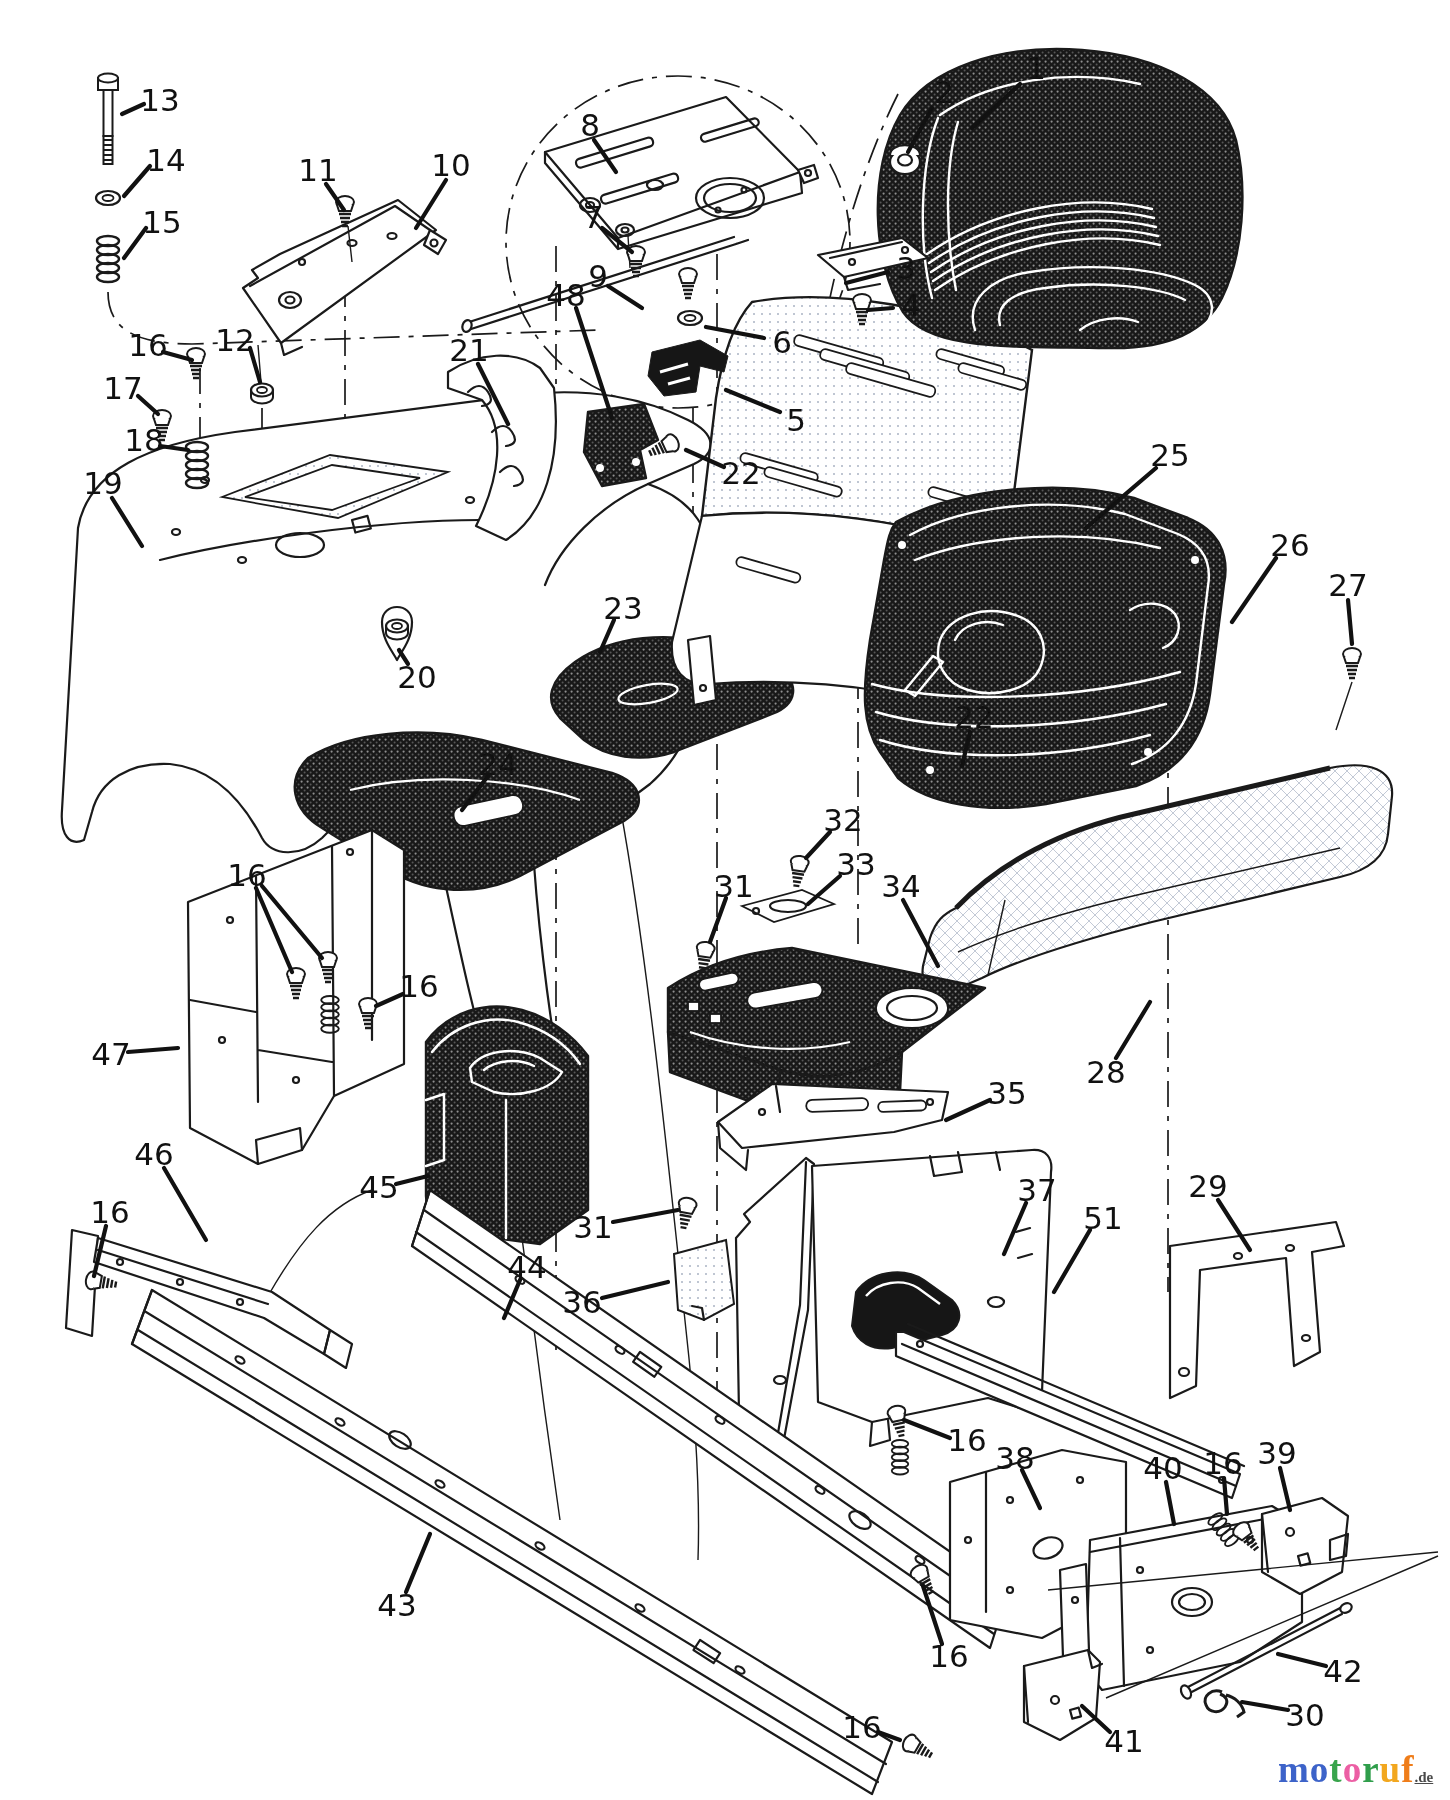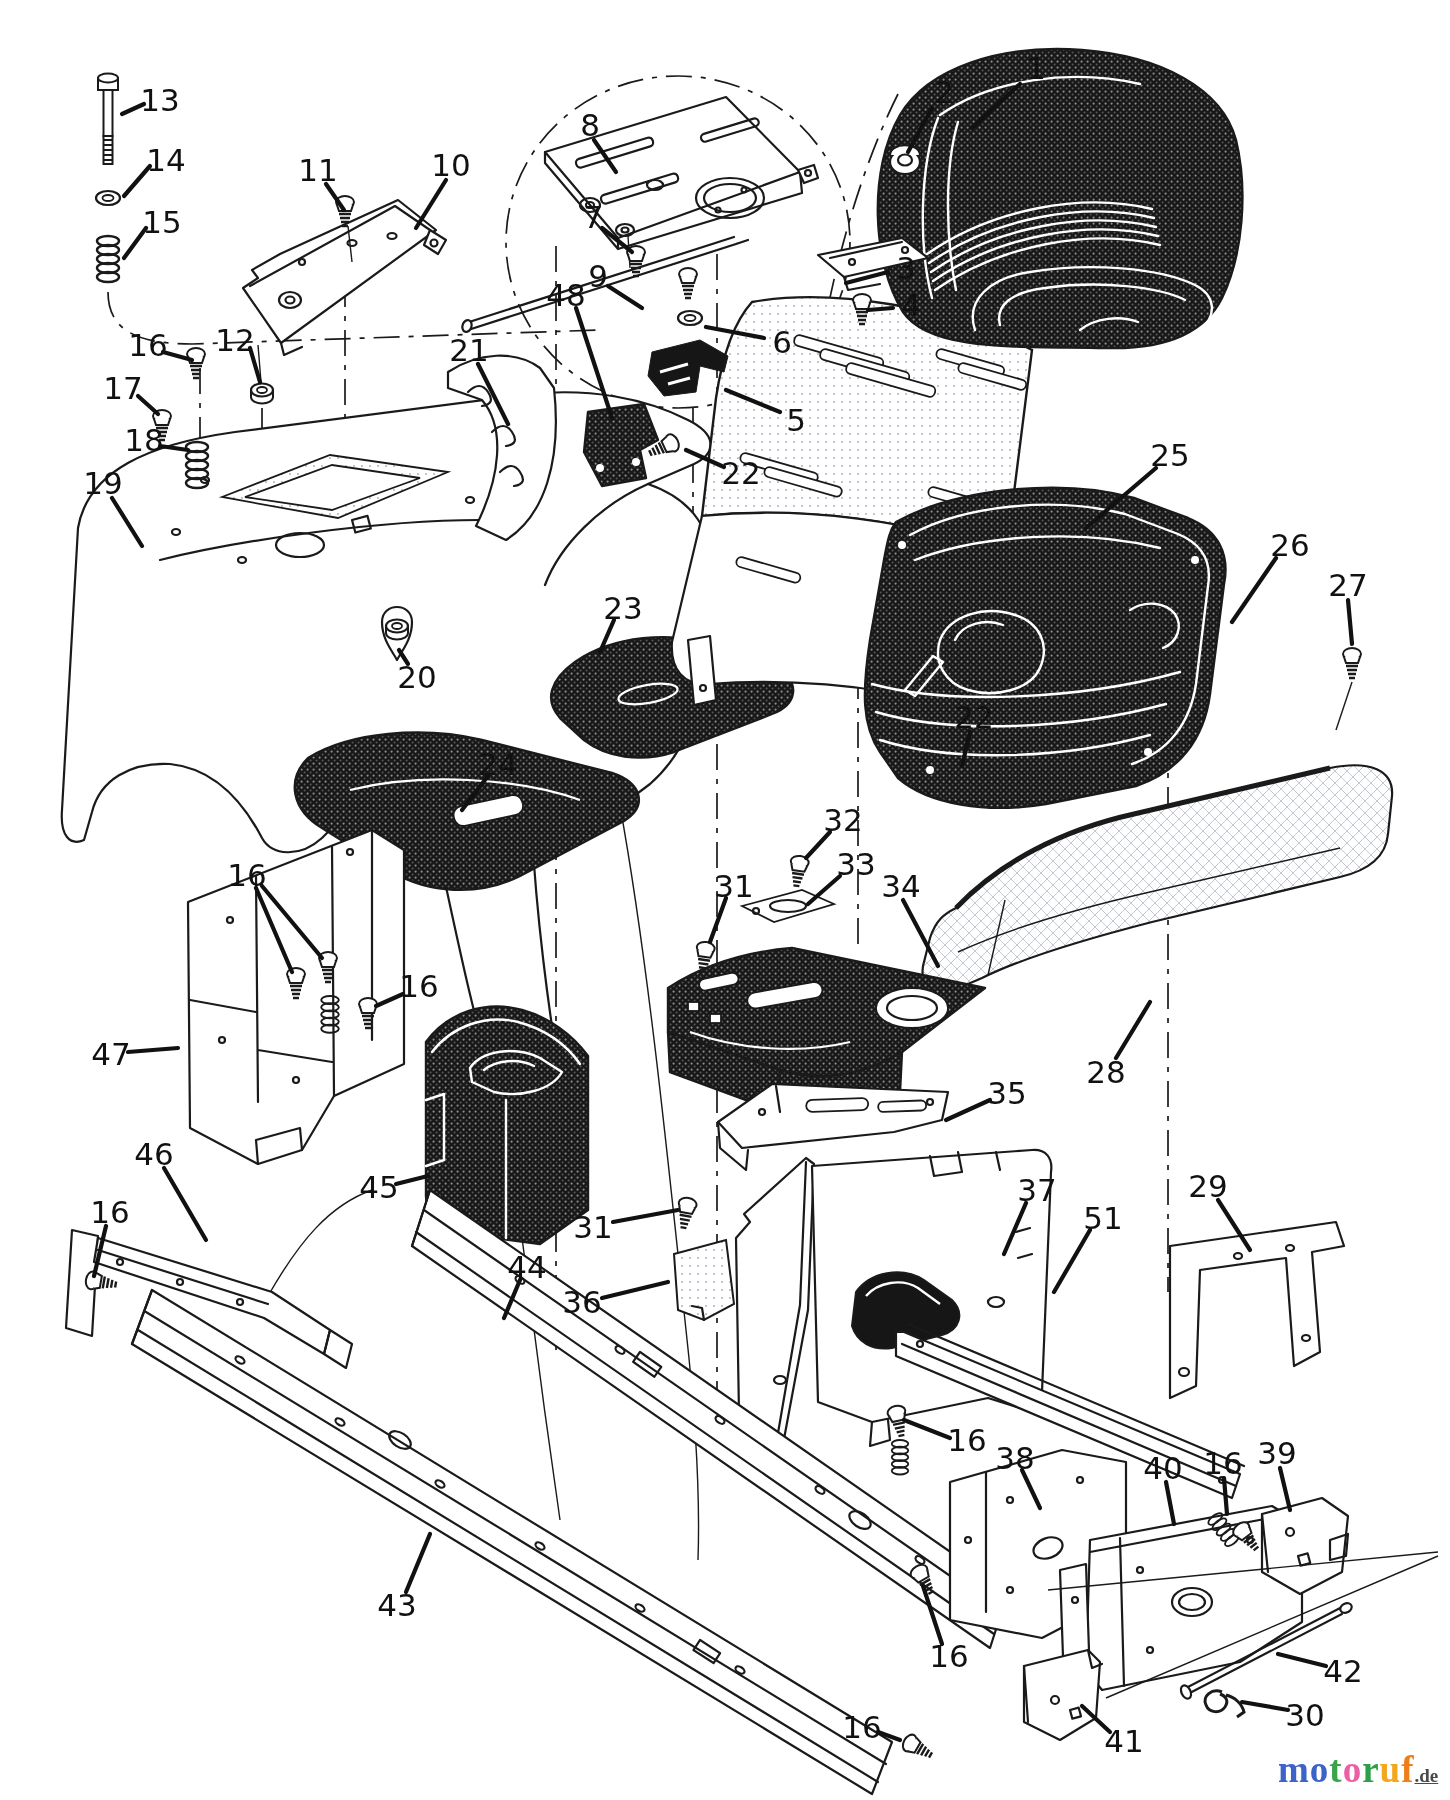--- a/index.html
+++ b/index.html
@@ -11,21 +11,21 @@
   .ln{stroke:#1a1a1a;stroke-width:2.2;fill:none;stroke-linejoin:round;stroke-linecap:round;}
   .thin{stroke:#1a1a1a;stroke-width:1.4;fill:none;}
   .wht{stroke:#ffffff;stroke-width:2.4;fill:none;stroke-linejoin:round;stroke-linecap:round;}
   .whtf{fill:#ffffff;stroke:#1a1a1a;stroke-width:1.8;}
   .dark{fill:url(#hatchDark);stroke:#1a1a1a;stroke-width:2.4;stroke-linejoin:round;}
   .dd{stroke:#1a1a1a;stroke-width:1.7;fill:none;stroke-dasharray:26 9 5 9;}
   .leader{stroke:#111;stroke-width:4.2;stroke-linecap:round;}
   .callout{font:31px "DejaVu Sans",sans-serif;fill:#111;text-anchor:middle;}
   .watermark{position:absolute;left:1278px;top:1748px;font-family:"Liberation Serif","DejaVu Serif",serif;
              font-weight:bold;font-size:37px;letter-spacing:1px;white-space:nowrap;}
-  .watermark .tld{font-size:19px;font-weight:bold;color:#4a4a4a;letter-spacing:0;text-decoration:underline;}
+  .watermark .tld{font-size:15px;font-weight:bold;color:#4a4a4a;letter-spacing:0;text-decoration:underline;}
 </style>
 </head>
 <body>
 
 <div class="stage">
 <svg id="diagram" width="1450" height="1800" viewBox="0 0 1450 1800">
   <defs>
     <pattern id="hatchDark" width="6" height="6" patternUnits="userSpaceOnUse">
       <rect width="6" height="6" fill="#181818"></rect>
       <circle cx="1.6" cy="1.6" r="1.1" fill="#8f8f8f"></circle>

